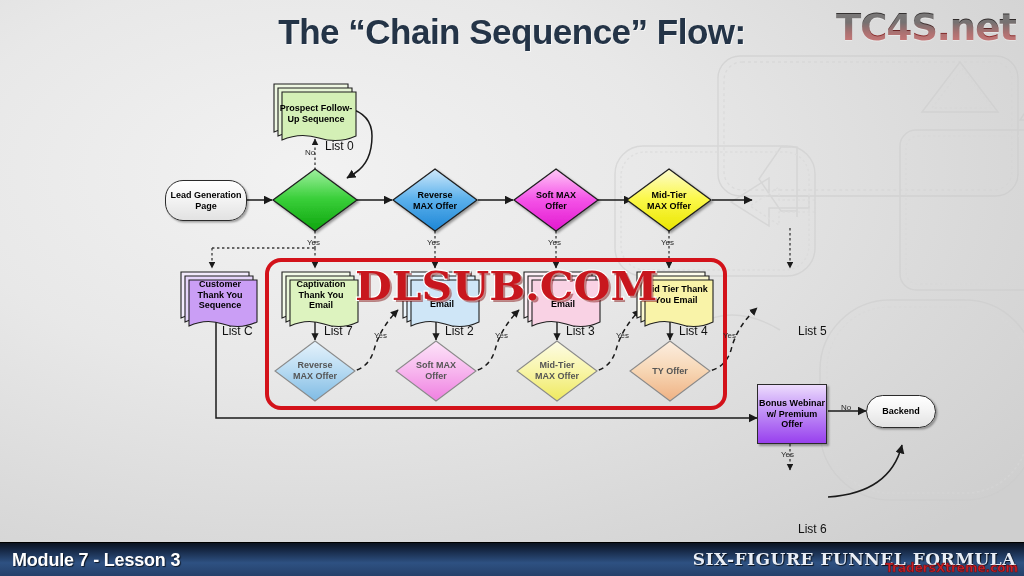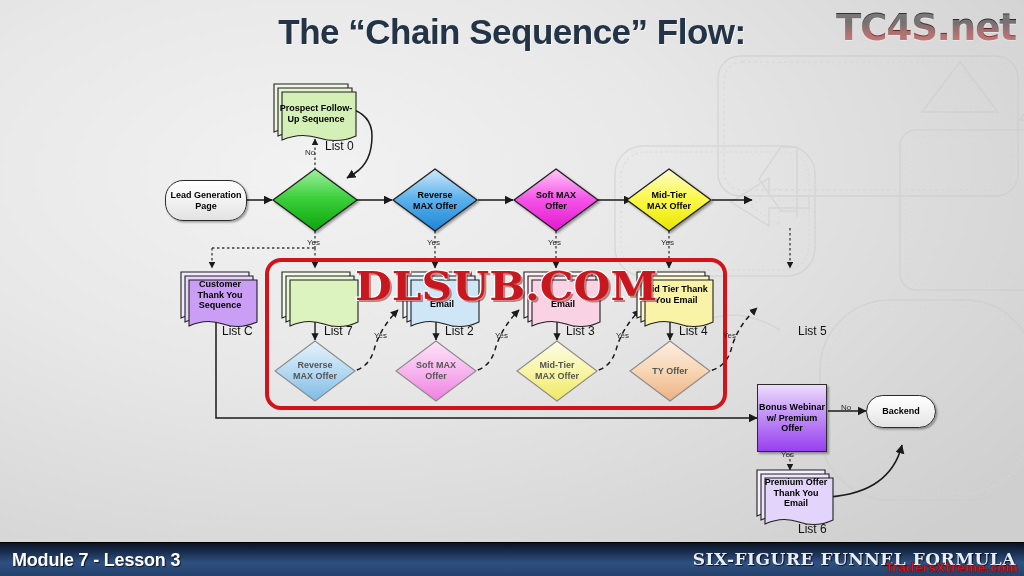--- a/index.html
+++ b/index.html
@@ -319,20 +319,21 @@
   <div class="listlbl" style="left:222px; top:324px;">List C</div>
 
   <div class="node docs" style="left:281px; top:272px; width:74px; height:50px;">
     <svg width="86" height="62" style="position:absolute;left:-4px;top:-4px;">
       <g stroke="#1f1f1f" stroke-width="1.1">
         <path d="M5,4 h68 v42 q-17,8 -34,2 q-17,-6 -34,2 z" fill="#f3fae9"></path>
         <path d="M9,8 h68 v42 q-17,8 -34,2 q-17,-6 -34,2 z" fill="#eaf7d9"></path>
         <path d="M13,12 h68 v42 q-17,8 -34,2 q-17,-6 -34,2 z" fill="#ddf3bf"></path>
       </g>
     </svg>
+    <span class="dlabel" style="margin-left:6px;margin-top:2px;">Captivation Thank You Email</span>
   </div>
   <div class="listlbl" style="left:324px; top:324px;">List 7</div>
   <div class="edgelbl" style="left:374px; top:331px;">Yes</div>
 
   <div class="node docs" style="left:402px; top:272px; width:74px; height:50px;">
     <svg width="86" height="62" style="position:absolute;left:-4px;top:-4px;">
       <g stroke="#1f1f1f" stroke-width="1.1">
         <path d="M5,4 h68 v42 q-17,8 -34,2 q-17,-6 -34,2 z" fill="#eef7fd"></path>
         <path d="M9,8 h68 v42 q-17,8 -34,2 q-17,-6 -34,2 z" fill="#e0f0fb"></path>
         <path d="M13,12 h68 v42 q-17,8 -34,2 q-17,-6 -34,2 z" fill="#cfe6f7"></path>
@@ -377,41 +378,31 @@
   <div class="node dia" style="left:409px; top:353px; width:54px; height:36px; color:#555; font-weight:bold;">
     <span class="dlabel">Soft MAX Offer</span>
   </div>
   <div class="node dia" style="left:528px; top:353px; width:58px; height:36px; color:#555; font-weight:bold;">
     <span class="dlabel">Mid-Tier MAX Offer</span>
   </div>
   <div class="node dia" style="left:643px; top:362px; width:54px; height:18px; color:#555; font-weight:bold;">
     <span class="dlabel">TY Offer</span>
   </div>
 
-  <div class="node proc" style="left:757px; top:384px; width:70px; height:68px;
+  <div class="node proc" style="left:757px; top:384px; width:70px; height:60px;
               background:linear-gradient(180deg,#eddcfd 0%,#c497f7 42%,#9840ee 100%);">
     <span>Bonus Webinar w/ Premium Offer</span>
   </div>
   <div class="edgelbl" style="left:841px; top:403px;">No</div>
   <div class="edgelbl" style="left:781px; top:450px;">Yes</div>
 
   <div class="node term" style="left:866px; top:395px; width:70px; height:33px;">
     <span>Backend</span>
   </div>
 
-  <div class="node docs" style="left:756px; top:470px; width:74px; height:50px;">
-    <svg width="86" height="62" style="position:absolute;left:-4px;top:-4px;">
-      <g stroke="#1f1f1f" stroke-width="1.1">
-        <path d="M5,4 h68 v42 q-17,8 -34,2 q-17,-6 -34,2 z" fill="#f6f0fd"></path>
-        <path d="M9,8 h68 v42 q-17,8 -34,2 q-17,-6 -34,2 z" fill="#eee4fc"></path>
-        <path d="M13,12 h68 v42 q-17,8 -34,2 q-17,-6 -34,2 z" fill="#e2d4fa"></path>
-      </g>
-    </svg>
-    <span class="dlabel" style="margin-left:6px;margin-top:2px;">Premium Offer Thank You Email</span>
-  </div>
   <div class="listlbl" style="left:798px; top:522px;">List 6</div>
 
   <div id="dlsub">DLSUB.COM</div>
 
   <div id="footer">
     <div id="footer-left">Module 7 - Lesson 3</div>
     <div id="footer-brand">SIX-FIGURE FUNNEL FORMULA</div>
     <div id="footer-tx">TradersXtreme.com</div>
   </div>
 

